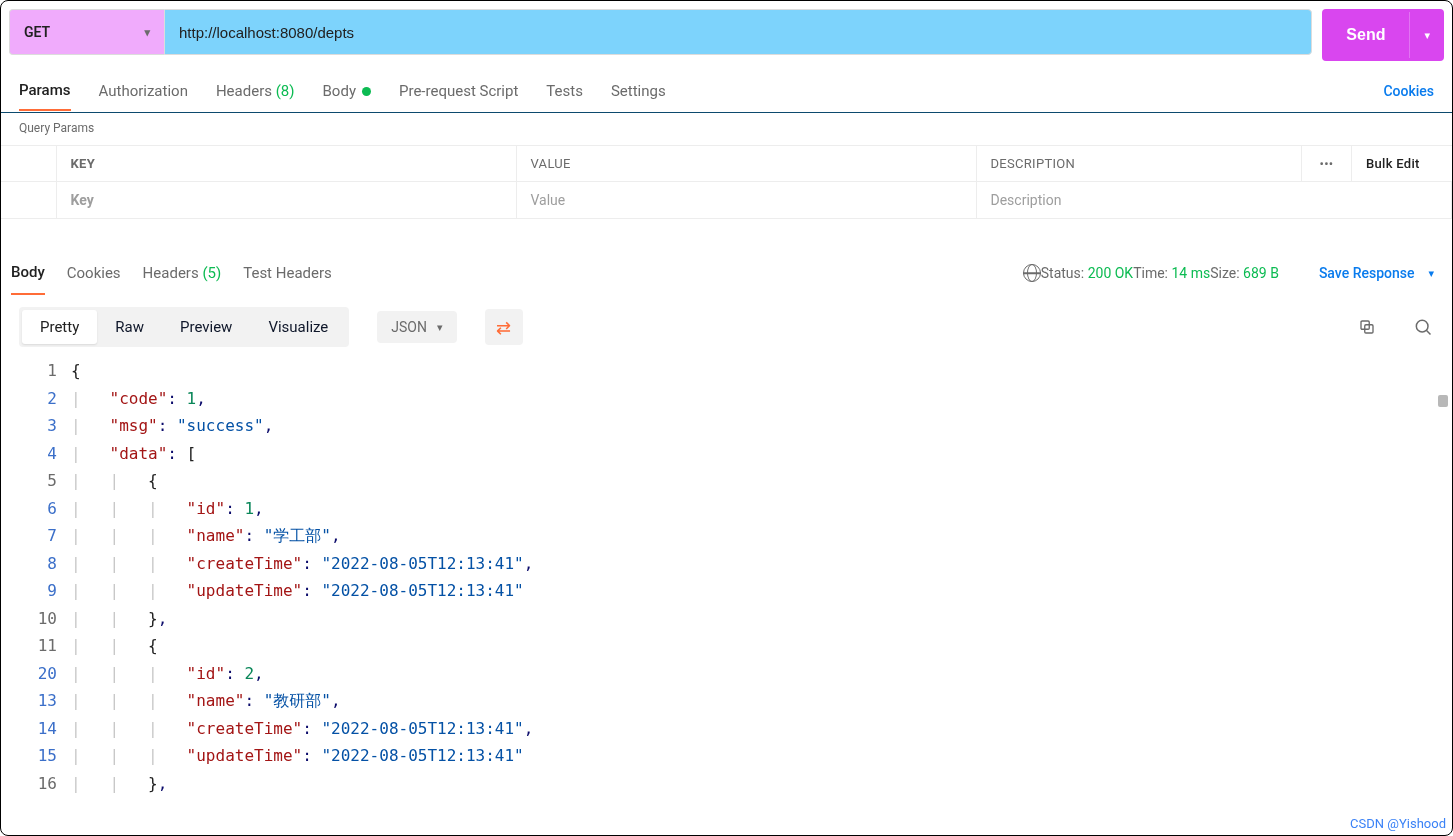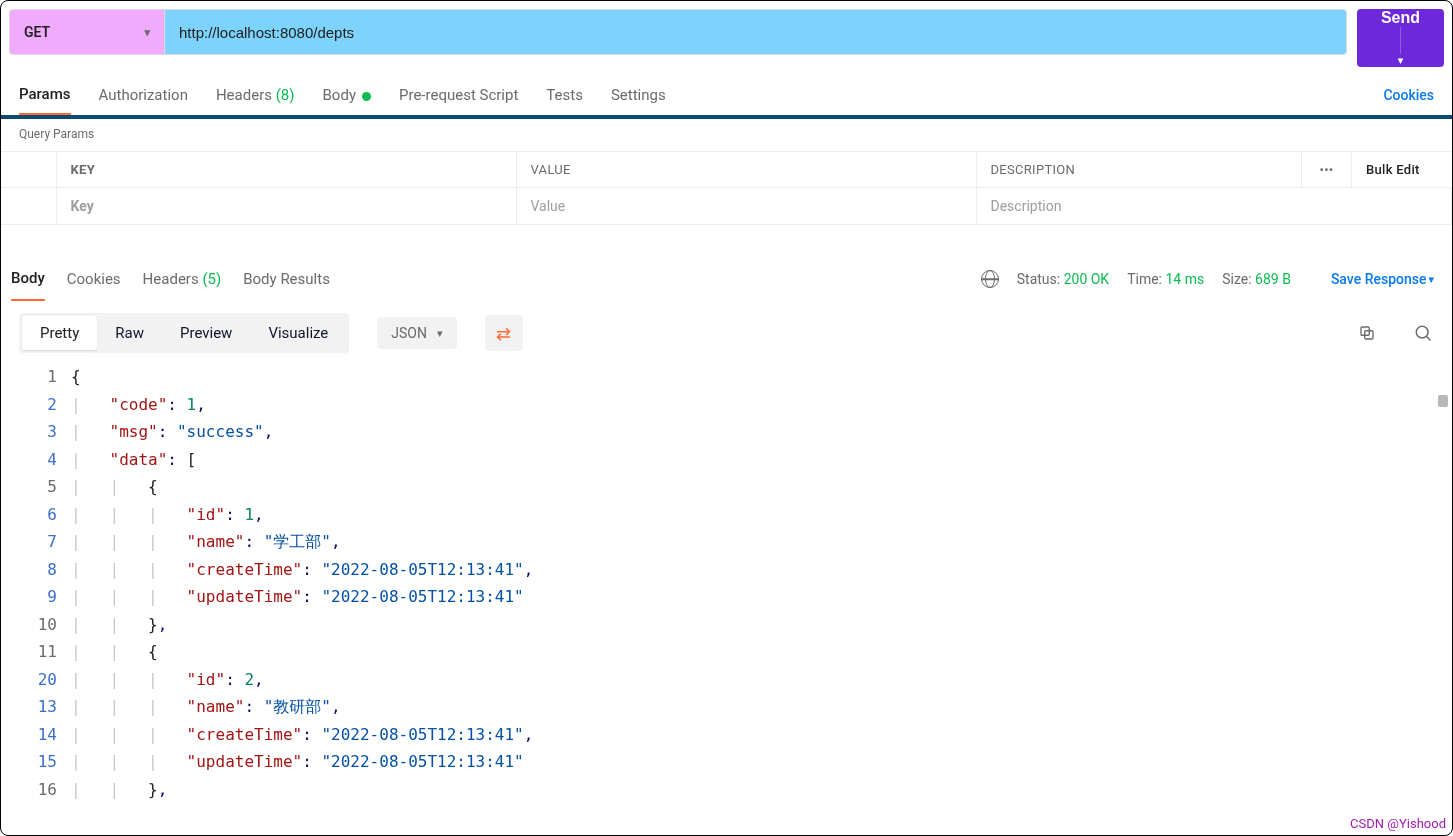--- a/index.html
+++ b/index.html
@@ -2,26 +2,26 @@
 <html><head>
 <meta charset="utf-8">
 <style>
 * { box-sizing: border-box; margin: 0; padding: 0; }
 body { font-family: -apple-system, BlinkMacSystemFont, "Segoe UI", Roboto, sans-serif; font-size: 14px; color: #212121; background: #fff; width: 1453px; height: 836px; overflow: hidden; position: relative; border: 1px solid #000; border-radius: 8px; }
 
 .request-bar { display: flex; padding: 8px; gap: 0; align-items: stretch; }
 .method-select { display: flex; align-items: center; justify-content: space-between; background: #f0abfc; border: 1px solid #dcdcdc; border-right: none; border-radius: 4px 0 0 4px; padding: 16px 14px; width: 155px; font-weight: 600; color: #212121; height: 46px; cursor: pointer; }
 .method-select .chev { font-size: 11px; color: #6b6b6b; }
 .url-input { flex: 1; background: #7dd3fc; border: 1px solid #dcdcdc; border-radius: 0 4px 4px 0; padding: 0 14px; font-size: 15px; color: #212121; height: 46px; outline: none; }
-.send-btn { display: flex; align-items: center; margin-left: 10px; background: #6d28d9; color: #fff; border: none; border-radius: 4px; height: 58px; cursor: pointer; flex-direction: column; }
+.send-btn { display: flex; align-items: center; margin-left: 10px; background: #d946ef; color: #fff; border: none; border-radius: 4px; height: 52px; cursor: pointer; }
 .send-btn .label { padding: 0 24px; font-weight: 600; font-size: 16px; }
 .send-btn .divider { width: 1px; height: 46px; background: rgba(255,255,255,0.25); }
 .send-btn .chev { padding: 0 14px; font-size: 11px; }
 
-.tabs-row { display: flex; align-items: center; padding: 0 18px; height: 44px; gap: 28px; border-bottom: 4px solid #0c4a6e; }
+.tabs-row { display: flex; align-items: center; padding: 0 18px; height: 44px; gap: 28px; border-bottom: 1px solid #0c4a6e; }
 .tab { color: #6b6b6b; cursor: pointer; padding: 10px 0; font-size: 15px; white-space: nowrap; }
 .tab.active { color: #212121; border-bottom: 2px solid #ff6c37; font-weight: 500; }
 .tab .count { color: #0cbb52; }
 .tab .dot { display: inline-block; width: 9px; height: 9px; background: #0cbb52; border-radius: 50%; margin-left: 6px; vertical-align: middle; }
 .tabs-spacer { flex: 1; }
 .cookies-link { color: #097bed; font-weight: 500; cursor: pointer; }
 
 .section-title { padding: 8px 18px 10px; color: #6b6b6b; font-size: 12px; }
 
 .params-table { width: 100%; border-collapse: collapse; }
@@ -32,24 +32,24 @@
 .params-table th { color: #6b6b6b; font-size: 13px; letter-spacing: 0.3px; }
 .params-table td { color: #9e9e9e; }
 .params-table th.actions { width: 50px; text-align: center; color: #6b6b6b; }
 .params-table th.bulk { color: #212121; font-weight: 500; width: 100px; border-right: none; }
 
 .response-tabs { display: flex; align-items: center; padding: 0 10px; height: 48px; gap: 22px; margin-top: 30px; }
 .rtab { color: #6b6b6b; cursor: pointer; padding: 12px 0; font-size: 15px; }
 .rtab.active { color: #212121; border-bottom: 2px solid #ff6c37; font-weight: 500; }
 .rtab .count { color: #0cbb52; }
 .response-spacer { flex: 1; }
-.status-block { display: flex; align-items: center; gap: 18px; font-size: 14px; color: #6b6b6b; }
+.status-block { display: flex; align-items: center; font-size: 14px; color: #6b6b6b; }
 .status-block .label { color: #6b6b6b; }
 .status-block .green { color: #0cbb52; }
-.save-response { color: #097bed; font-weight: 500; cursor: pointer; display: flex; align-items: center; gap: 2px; margin-left: 18px; margin-right: 8px; }
+.save-response { color: #097bed; font-weight: 500; cursor: pointer; display: flex; align-items: center; gap: 14px; margin-left: 18px; margin-right: 8px; }
 .globe-icon { width: 18px; height: 18px; border: 1.5px solid #6b6b6b; border-radius: 50%; position: relative; }
 .globe-icon::before { content: ''; position: absolute; left: 50%; top: -1px; bottom: -1px; width: 8px; border: 1.5px solid #6b6b6b; border-radius: 50%; transform: translateX(-50%); }
 .globe-icon::after { content: ''; position: absolute; left: -1px; right: -1px; top: 50%; height: 1.5px; background: #6b6b6b; transform: translateY(-50%); }
 
 .view-controls { display: flex; align-items: center; padding: 10px 18px; gap: 16px; }
 .view-modes { display: inline-flex; background: #f2f2f2; border-radius: 4px; padding: 3px; }
 .view-mode { padding: 8px 18px; color: #0f172a; cursor: pointer; border-radius: 3px; font-size: 15px; }
 .view-mode.active { background: #fff; color: #212121; box-shadow: 0 1px 2px rgba(0,0,0,0.1); }
 .format-select { display: inline-flex; align-items: center; gap: 10px; background: #f2f2f2; border-radius: 4px; padding: 8px 14px; margin-left: 12px; color: #6b6b6b; cursor: pointer; font-size: 14px; }
 .wrap-btn { display: inline-flex; align-items: center; justify-content: center; background: #f2f2f2; border-radius: 4px; width: 38px; height: 36px; margin-left: 12px; cursor: pointer; }
@@ -62,21 +62,21 @@
 .gutter .ln { color: #6b6b6b; }
 .gutter .ln.hl { color: #3b6fc9; }
 .code { flex: 1; white-space: pre; overflow: hidden; }
 .pipe { color: #c8c8c8; }
 .brace { color: #212121; }
 .key-tok { color: #a31515; }
 .punct { color: #0b0b6b; }
 .num { color: #098658; }
 .str { color: #0451a5; }
 
-.watermark { position: absolute; right: 6px; bottom: 4px; color: #a21caf; font-size: 13px; }
+.watermark { position: absolute; right: 6px; bottom: 4px; color: #3b82f6; font-size: 13px; }
 .scrollbar-thumb { position: absolute; right: 4px; top: 394px; width: 10px; height: 12px; background: #b8b8b8; border-radius: 2px; }
 </style>
 </head>
 <body>
 
 <div class="request-bar">
   <div class="method-select">
     <span>GET</span>
     <span class="chev">▾</span>
   </div>
@@ -118,21 +118,21 @@
     <td class="val">Value</td>
     <td colspan="3">Description</td>
   </tr>
 </tbody>
   </table>
 
 <div class="response-tabs">
   <div class="rtab active">Body</div>
   <div class="rtab">Cookies</div>
   <div class="rtab"><span>Headers</span> <span class="count">(5)</span></div>
-  <div class="rtab">Body Results</div>
+  <div class="rtab">Test Headers</div>
   <div class="response-spacer"></div>
   <div class="status-block">
     <span class="globe-icon"></span>
     <span><span class="label">Status:</span> <span class="green">200 OK</span></span>
     <span><span class="label">Time:</span> <span class="green">14 ms</span></span>
     <span><span class="label">Size:</span> <span class="green">689 B</span></span>
   </div>
   <div class="save-response">
     <span>Save Response</span>
     <span style="font-size:11px">▾</span>

